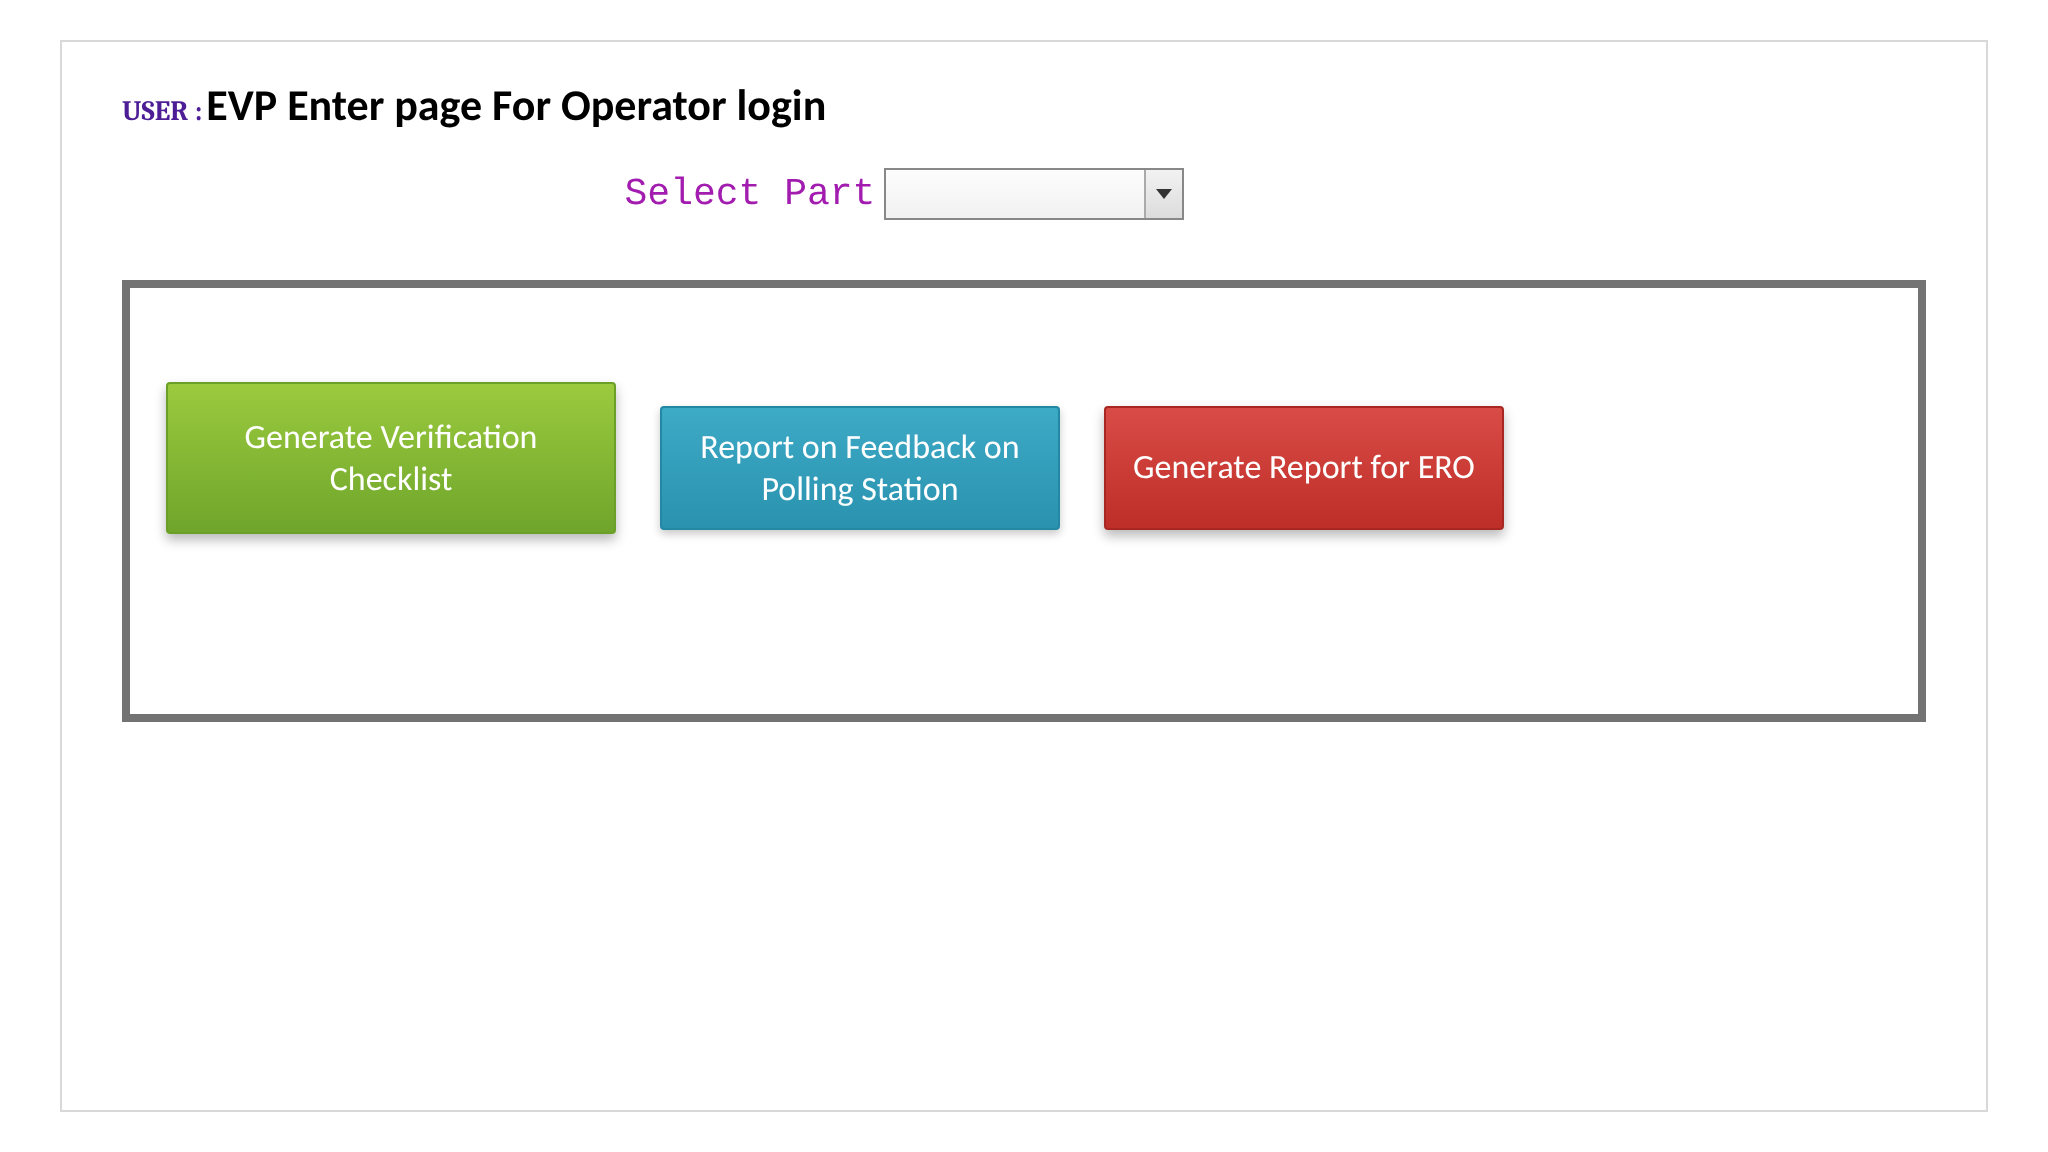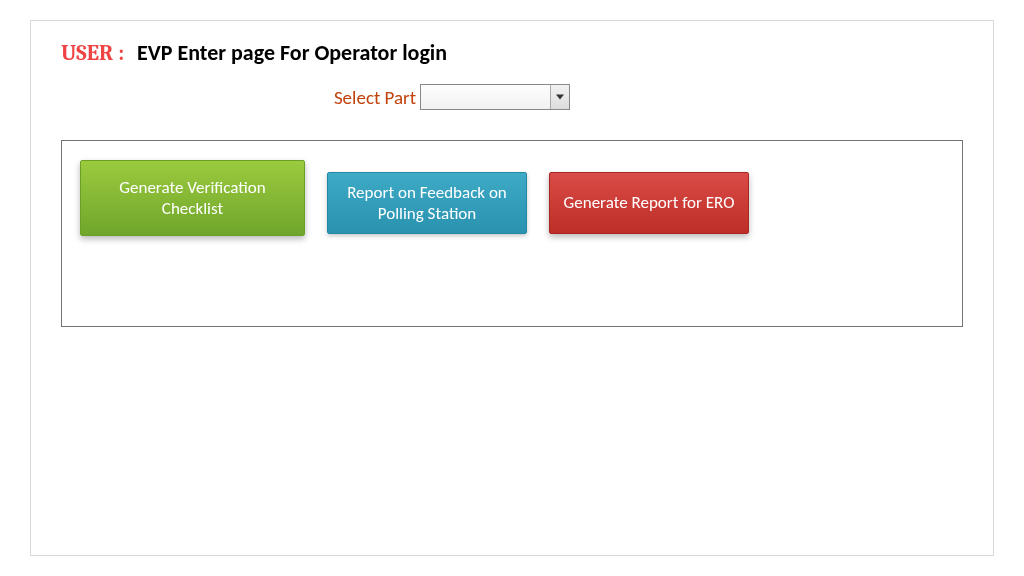--- a/index.html
+++ b/index.html
@@ -16,42 +16,43 @@
     height: 100%;
     padding: 18px 30px;
     position: relative;
   }
   .header-row {
     display: flex;
     align-items: baseline;
     margin-bottom: 18px;
   }
   .user-label {
-    color: #ef4444;
+    color: #4c1d95;
     font-weight: bold;
-    font-size: 22px;
+    font-size: 14px;
     font-family: "Cambria", Georgia, serif;
-    margin-right: 13px;
+    margin-right: 2px;
   }
   .page-title {
     color: #000;
     font-weight: bold;
     font-size: 22px;
   }
   .select-row {
     display: flex;
     align-items: center;
     justify-content: center;
     margin-bottom: 30px;
     margin-left: -120px;
   }
   .select-label {
     font-size: 19px;
-    color: #c2410c;
+    color: #a21caf;
     margin-right: 4px;
+    font-family: Liberation Mono, monospace;
   }
   .select-box {
     width: 150px;
     height: 26px;
     border: 1px solid #888;
     background: linear-gradient(#fdfdfd,#f1f1f1);
     position: relative;
     display: inline-block;
   }
   .select-box::after {
@@ -69,22 +70,22 @@
     right: 5px;
     top: 50%;
     transform: translateY(-50%);
     width: 0; height: 0;
     border-left: 4px solid transparent;
     border-right: 4px solid transparent;
     border-top: 5px solid #333;
     z-index: 2;
   }
   .buttons-panel {
-    border: 1px solid #737373;
-    padding: 27px 18px 90px 18px;
+    border: 4px solid #737373;
+    padding: 55px 18px 90px 18px;
     display: flex;
     gap: 22px;
     align-items: flex-start;
   }
   .action-btn {
     display: flex;
     align-items: center;
     justify-content: center;
     text-align: center;
     color: #fff;

